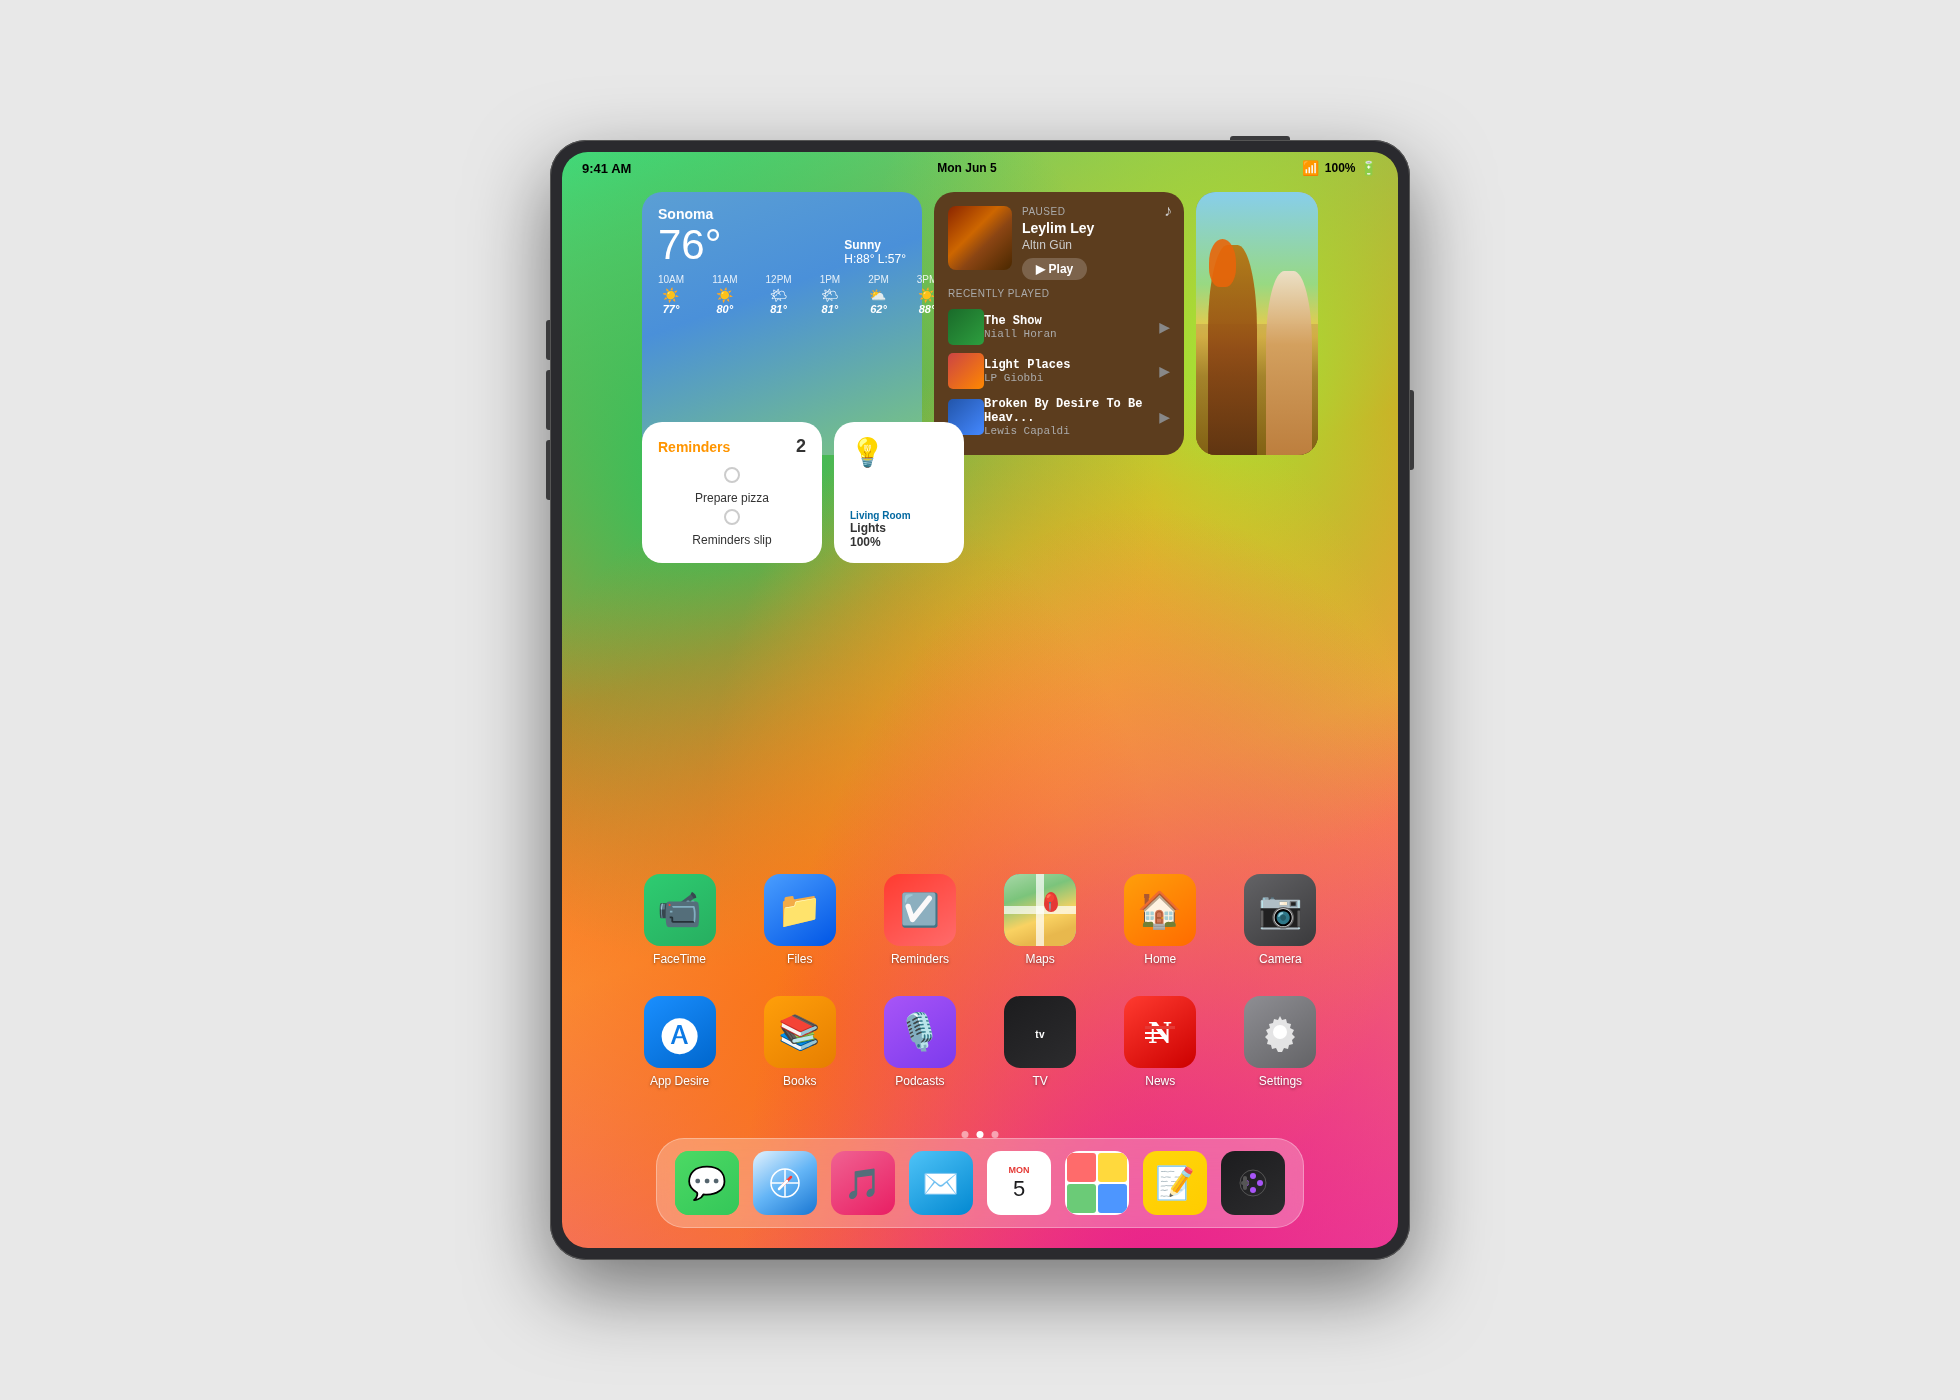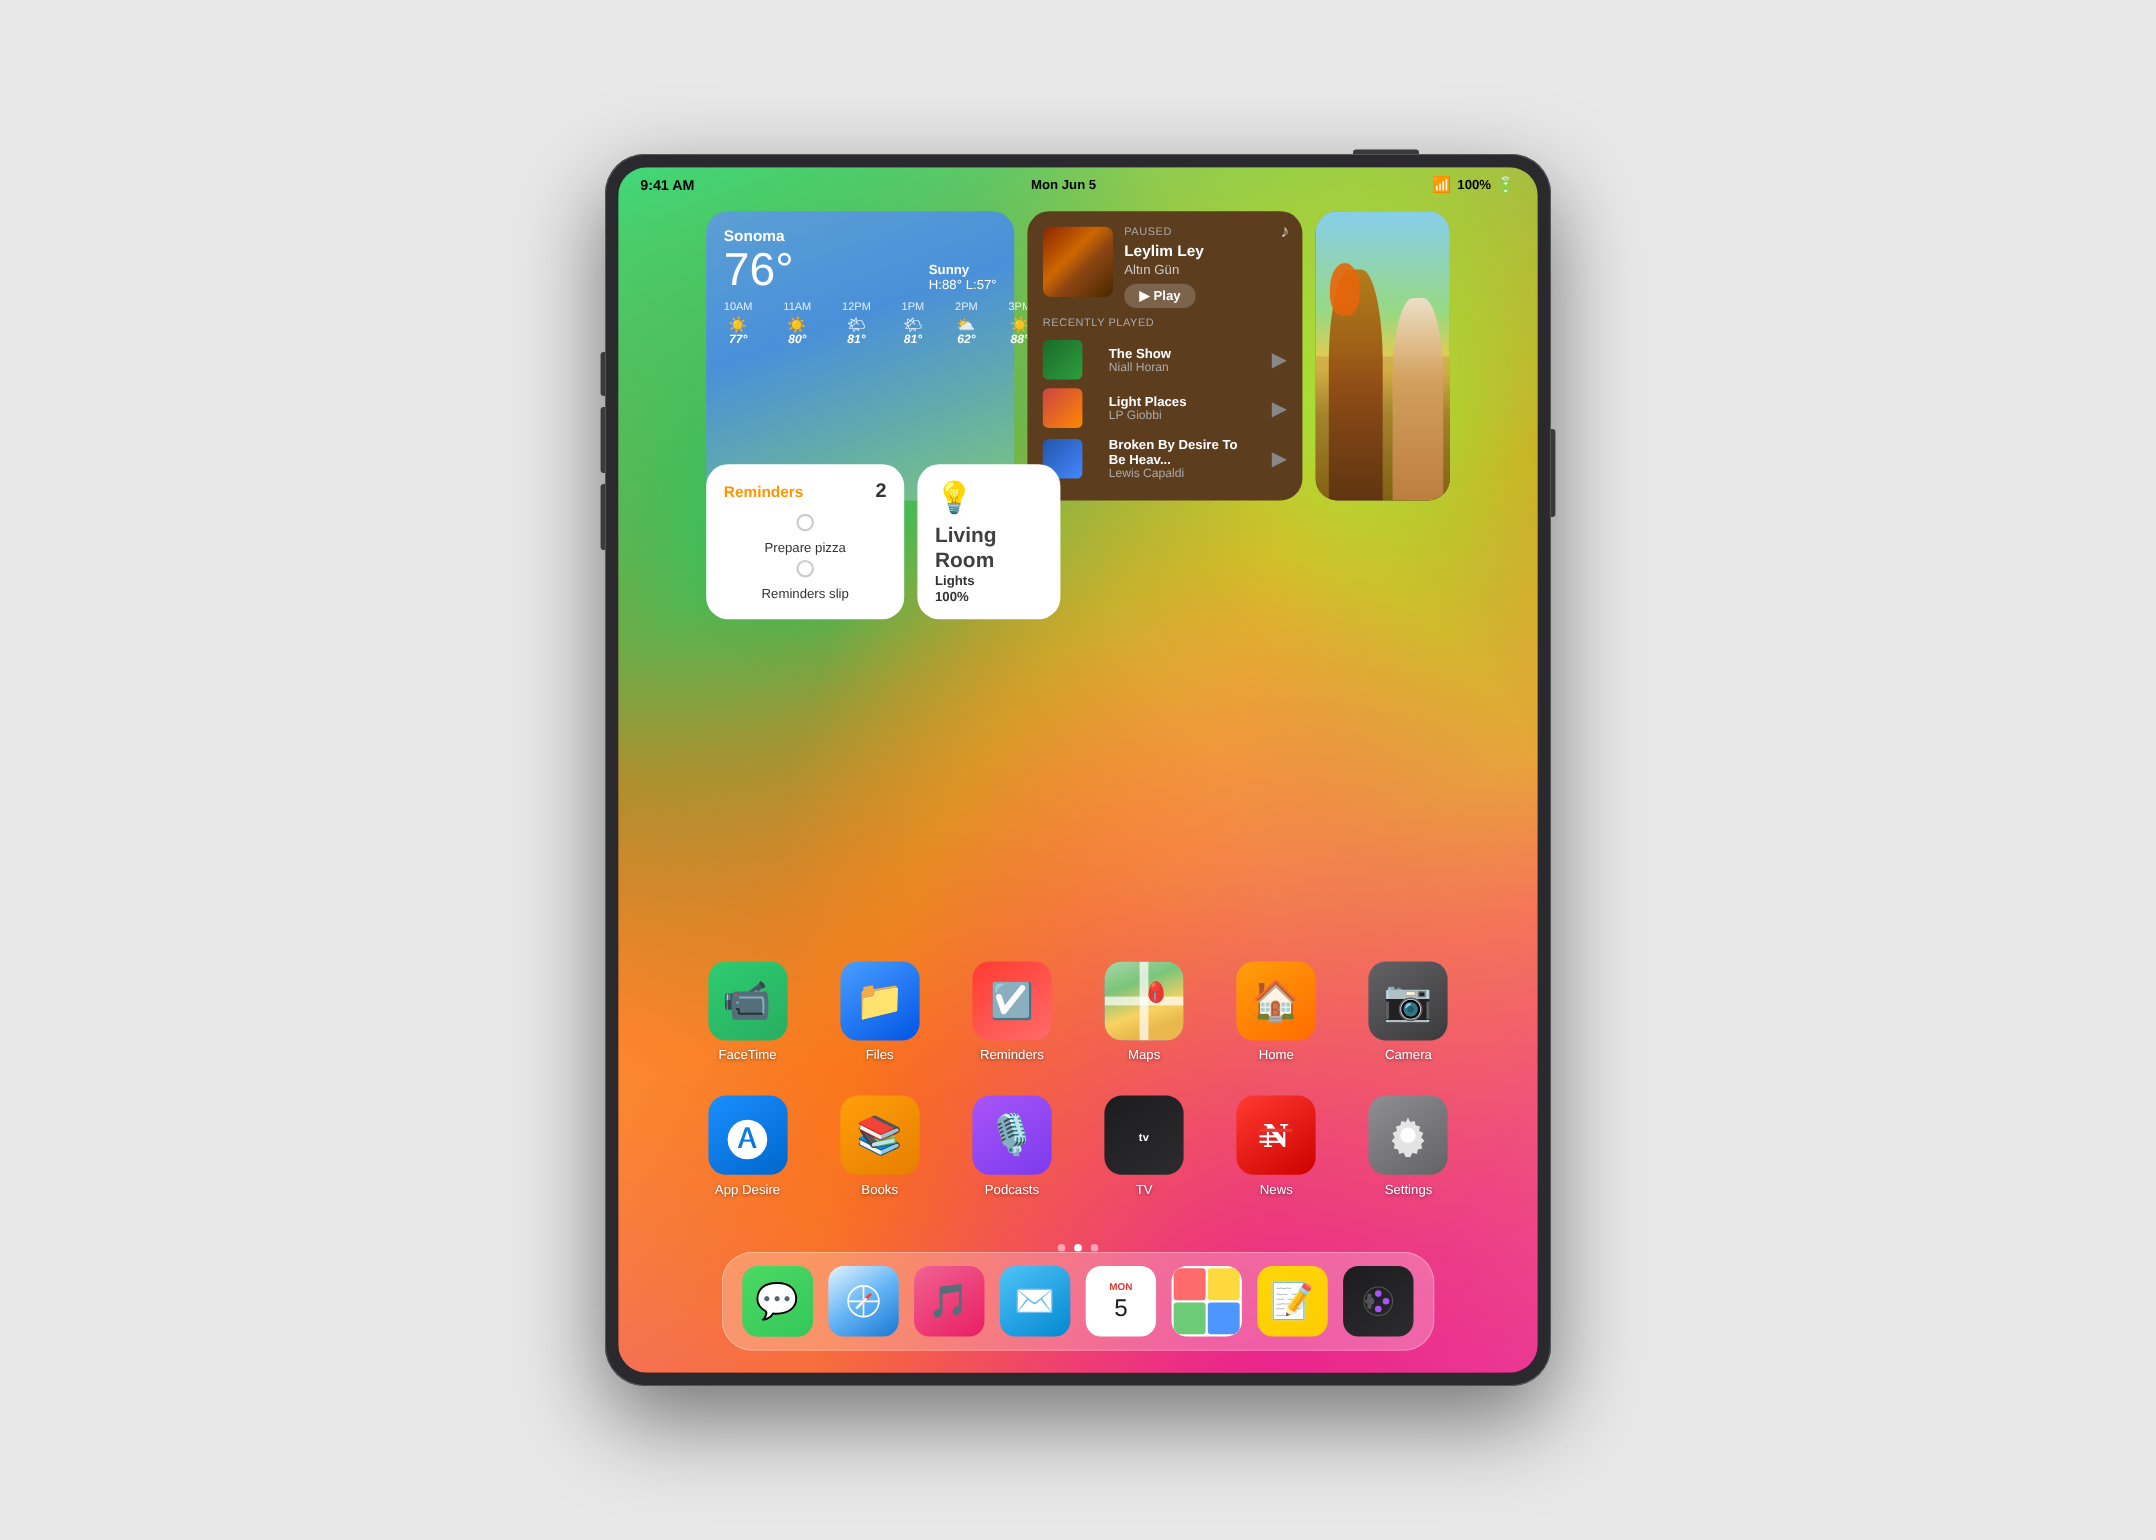--- a/index.html
+++ b/index.html
@@ -140,21 +140,21 @@
       color: white;
       font-size: 12px;
       font-weight: 600;
       display: flex;
       align-items: center;
       gap: 4px;
       cursor: pointer;
     }
 
     .recently-played-label { font-size: 10px; color: #aaa; text-transform: uppercase; letter-spacing: 0.5px; margin-bottom: 6px; }
-    .recent-track { display: flex; align-items: center; gap: 24px; padding: 4px 0; }
+    .recent-track { display: flex; align-items: center; gap: 0; padding: 4px 0; font-family: Liberation Mono, monospace; }
     .recent-art {
       width: 36px;
       height: 36px;
       border-radius: 5px;
       flex-shrink: 0;
     }
     .recent-art-1 { background: linear-gradient(135deg, #1a6b2a, #2d9e3e); }
     .recent-art-2 { background: linear-gradient(135deg, #c44, #ff8800); }
     .recent-art-3 { background: linear-gradient(135deg, #2255aa, #4488ff); }
     .recent-track-info { flex: 1; }
@@ -333,21 +333,21 @@
     .homekit-widget {
       background: white;
       border-radius: 20px;
       padding: 14px 16px;
       width: 130px;
       display: flex;
       flex-direction: column;
       justify-content: space-between;
     }
     .homekit-icon { font-size: 28px; margin-bottom: 4px; }
-    .homekit-label { font-size: 19px; color: #404040; font-weight: 600; }
+    .homekit-label { font-size: 10px; color: #0369a1; font-weight: 600; }
     .homekit-sublabel { font-size: 12px; color: #333; font-weight: 700; }
 
     
     .side-btn-left {
       position: absolute;
       left: -4px;
       background: #3a3a3c;
       border-radius: 3px 0 0 3px;
     }
     .side-btn-top { top: 180px; width: 4px; height: 40px; }

